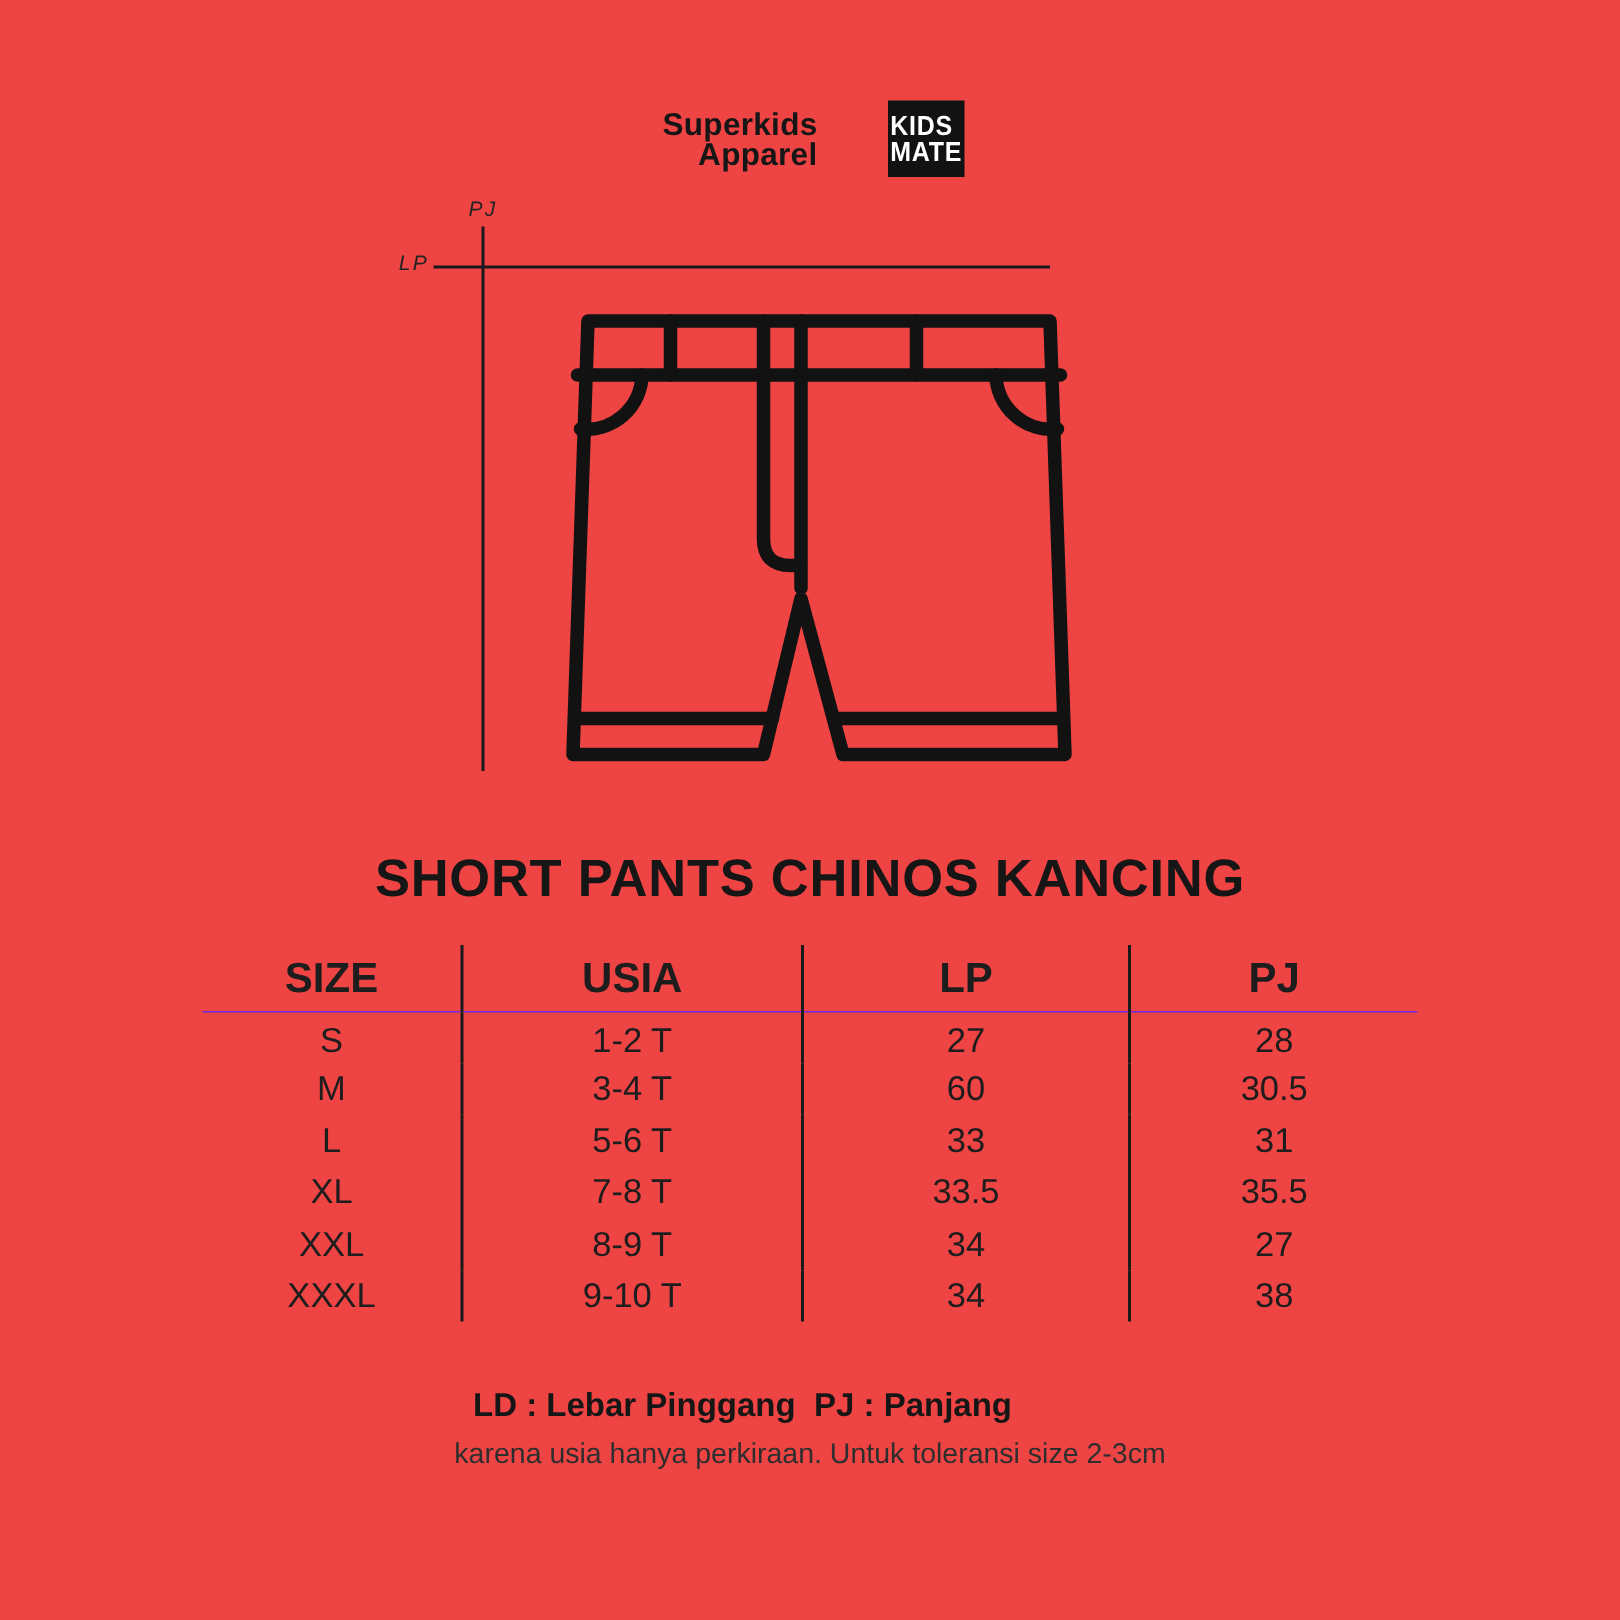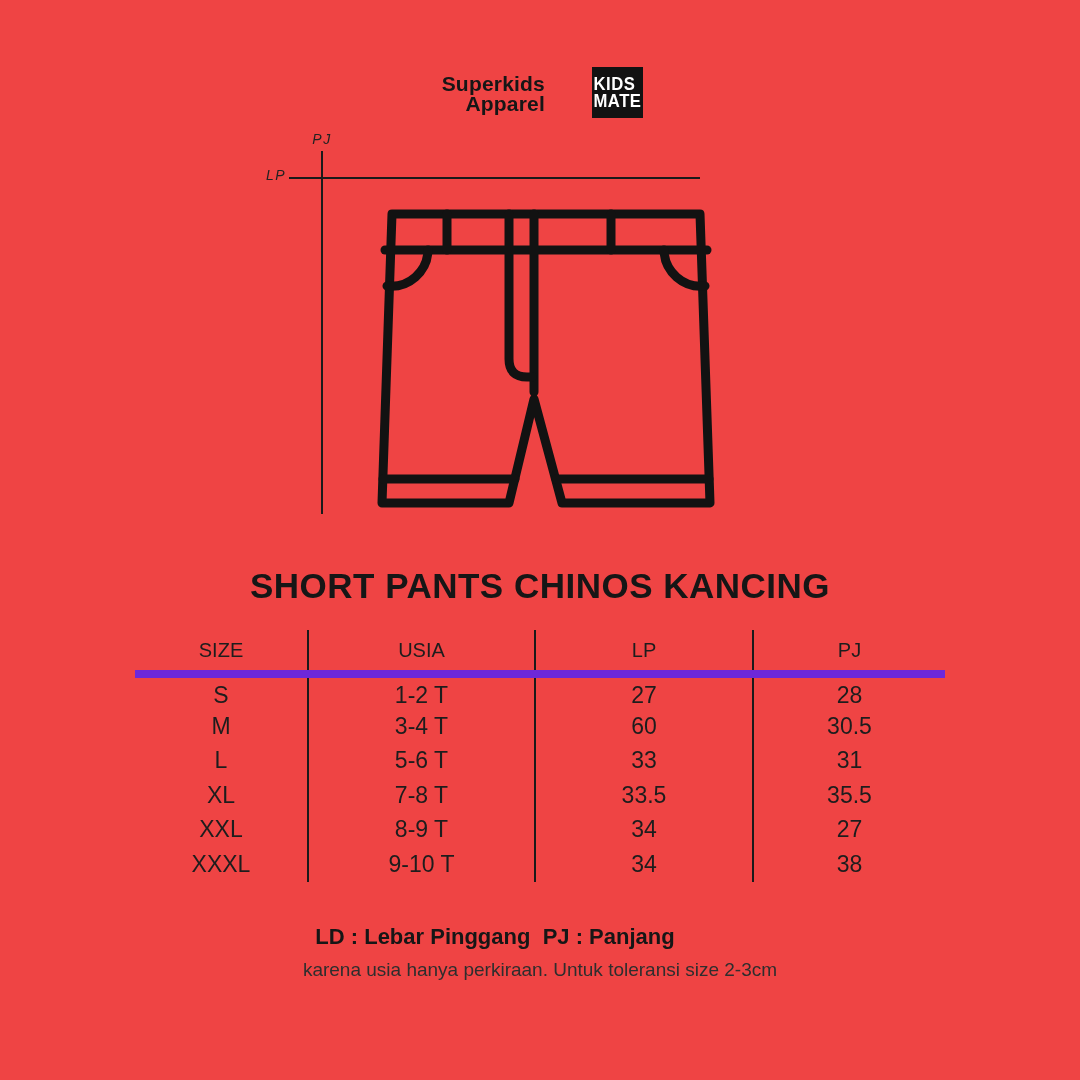--- a/index.html
+++ b/index.html
@@ -76,23 +76,23 @@
   
   .size-table {
     position: absolute;
     left: 135px; top: 630px;
     width: 810px;
     border-collapse: collapse;
     table-layout: fixed;
     color: #1d1d1d;
   }
   .size-table th {
-    font-size: 20px; font-weight: normal;
+    font-size: 28px; font-weight: bold;
     height: 44px; vertical-align: middle;
-    border-bottom: 8px solid #6d28d9;
+    border-bottom: 1px solid #6d28d9;
     padding: 0;
   }
   .size-table td {
     font-size: 23px; font-weight: normal;
     text-align: center; vertical-align: middle;
     height: 34.5px; padding: 0;
   }
   .size-table th + th, .size-table td + td {
     border-left: 2px solid #1a1a1a;
   }

